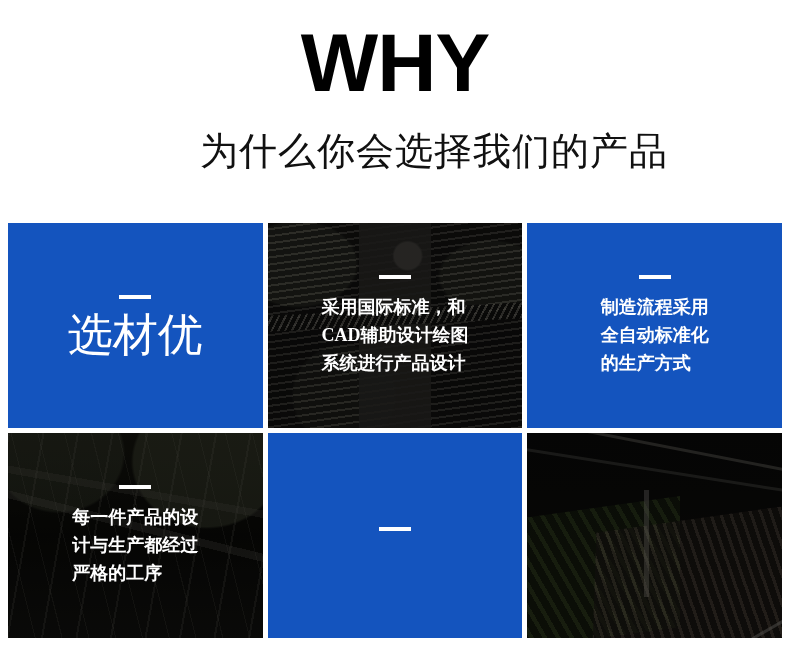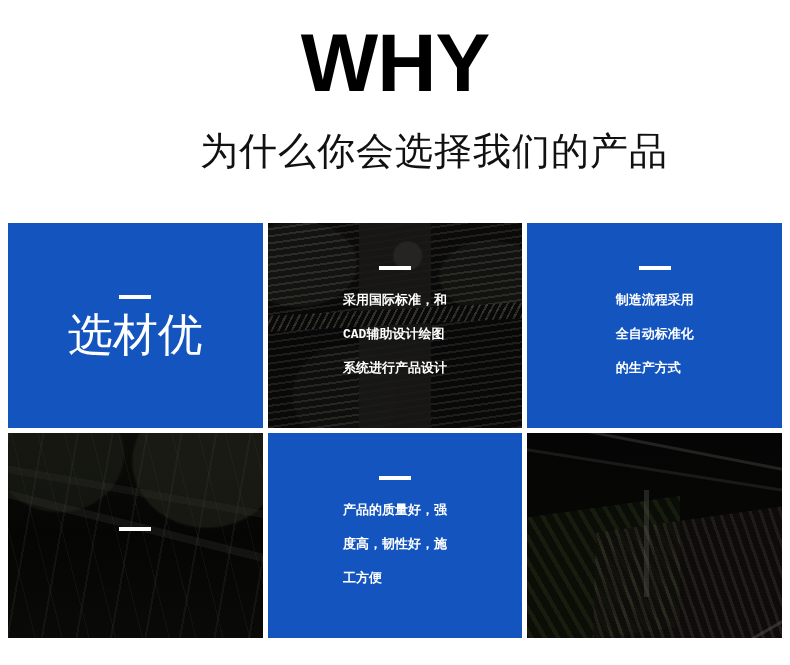--- a/index.html
+++ b/index.html
@@ -155,25 +155,25 @@
 
   .dash {
     width: 32px;
     height: 4px;
     background: #ffffff;
     margin-bottom: 14px;
     flex: none;
   }
 
   .cell-text {
-    font-family: Liberation Mono, monospace;
+    font-family: Liberation Serif, serif;
     color: #ffffff;
     font-weight: bold;
-    font-size: 13px;
-    line-height: 34px;
+    font-size: 18px;
+    line-height: 28px;
     text-align: left;
     white-space: pre-line;
     padding: 0 6px;
   }
 
   .cell-text.big {
     font-size: 45px;
     line-height: 44px;
     font-weight: normal;
     text-align: center;
@@ -324,29 +324,29 @@
 全自动标准化
 的生产方式</div>
       </div>
     </div>
 
     <div class="cell cell-photo">
       <div class="photo-bg bg-fence"></div>
       <div class="overlay"></div>
       <div class="cell-inner">
         <div class="dash"></div>
+        <div class="cell-text">每一件产品的设
+计与生产都经过
+严格的工序</div>
       </div>
     </div>
 
     <div class="cell cell-blue">
       <div class="cell-inner">
         <div class="dash"></div>
-        <div class="cell-text">产品的质量好，强
-度高，韧性好，施
-工方便</div>
       </div>
     </div>
 
     <div class="cell cell-photo">
       <div class="photo-bg bg-rail">
         <div class="rail-green"></div>
         <div class="rail-ballast"></div>
         <div class="rail-line"></div>
         <div class="rail-line b"></div>
         <div class="rail-wire"></div>

